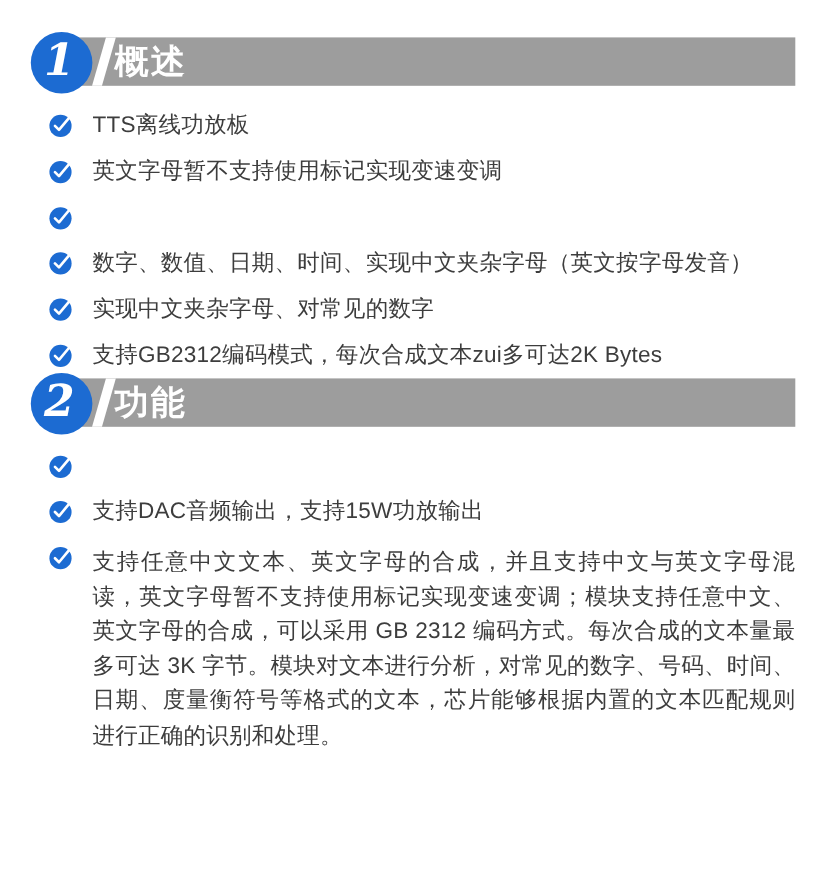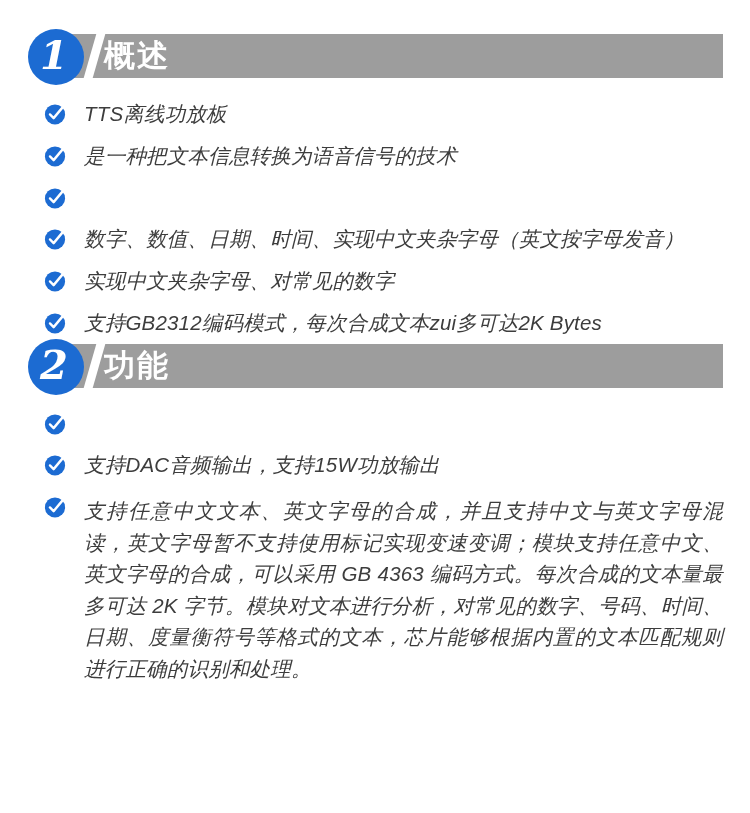--- a/index.html
+++ b/index.html
@@ -35,21 +35,21 @@
     font-family:"DejaVu Serif","Liberation Serif",serif;
     font-style:italic;font-weight:bold;color:#fff;
     font-size:40px;line-height:1;transform:translate(-2px,-2px);
   }
   .sec-title{
     position:absolute;left:104px;top:5px;height:60px;line-height:44px;
     color:var(--header-text);font-size:31px;font-weight:bold;letter-spacing:2px;
   }
   
   .feature-list{list-style:none;margin:0;padding:17px 27px 0 44px;}
-  .feature-item{display:flex;align-items:flex-start;margin-bottom:18px;font-style:italic;}
+  .feature-item{display:flex;align-items:flex-start;margin-bottom:18px;}
   .feature-item:last-child{margin-bottom:0;}
   .check{width:22px;height:22px;flex:0 0 22px;margin-right:18px;margin-top:1px;}
   .check svg{display:block;width:22px;height:22px;overflow:visible;}
   .item-text{
     font-size:20.5px;line-height:24px;color:var(--text);
     letter-spacing:0.2px;
   }
   .feature-item.para .item-text{
     line-height:31.5px;
     text-align:justify;
@@ -80,21 +80,21 @@
           </span>
         <span class="item-text">TTS离线功放板</span>
       </li>
       <li class="feature-item">
         <span class="check">
             <svg viewBox="0 0 24 24">
               <circle cx="12" cy="12.5" r="11" fill="#1C6BD2"></circle>
               <path d="M6.5 12.5 L10.5 16.5 L20.5 4.5" stroke="#fff" stroke-width="2.6" fill="none" stroke-linecap="round" stroke-linejoin="round"></path>
             </svg>
           </span>
-        <span class="item-text">是一种把文本信息转换为语音信号的技术</span>
+        <span class="item-text">英文字母暂不支持使用标记实现变速变调</span>
       </li>
       <li class="feature-item">
         <span class="check">
             <svg viewBox="0 0 24 24">
               <circle cx="12" cy="12.5" r="11" fill="#1C6BD2"></circle>
               <path d="M6.5 12.5 L10.5 16.5 L20.5 4.5" stroke="#fff" stroke-width="2.6" fill="none" stroke-linecap="round" stroke-linejoin="round"></path>
             </svg>
           </span>
       </li>
       <li class="feature-item">
@@ -154,18 +154,18 @@
           </span>
         <span class="item-text">支持DAC音频输出，支持15W功放输出</span>
       </li>
       <li class="feature-item para">
         <span class="check">
             <svg viewBox="0 0 24 24">
               <circle cx="12" cy="12.5" r="11" fill="#1C6BD2"></circle>
               <path d="M6.5 12.5 L10.5 16.5 L20.5 4.5" stroke="#fff" stroke-width="2.6" fill="none" stroke-linecap="round" stroke-linejoin="round"></path>
             </svg>
           </span>
-        <span class="item-text">支持任意中文文本、英文字母的合成，并且支持中文与英文字母混读，英文字母暂不支持使用标记实现变速变调；模块支持任意中文、英文字母的合成，可以采用 GB 4363 编码方式。每次合成的文本量最多可达 2K 字节。模块对文本进行分析，对常见的数字、号码、时间、日期、度量衡符号等格式的文本，芯片能够根据内置的文本匹配规则进行正确的识别和处理。</span>
+        <span class="item-text">支持任意中文文本、英文字母的合成，并且支持中文与英文字母混读，英文字母暂不支持使用标记实现变速变调；模块支持任意中文、英文字母的合成，可以采用 GB 2312 编码方式。每次合成的文本量最多可达 3K 字节。模块对文本进行分析，对常见的数字、号码、时间、日期、度量衡符号等格式的文本，芯片能够根据内置的文本匹配规则进行正确的识别和处理。</span>
       </li>
     </ul>
   </section>
 
 </div>
 
 </body></html>

